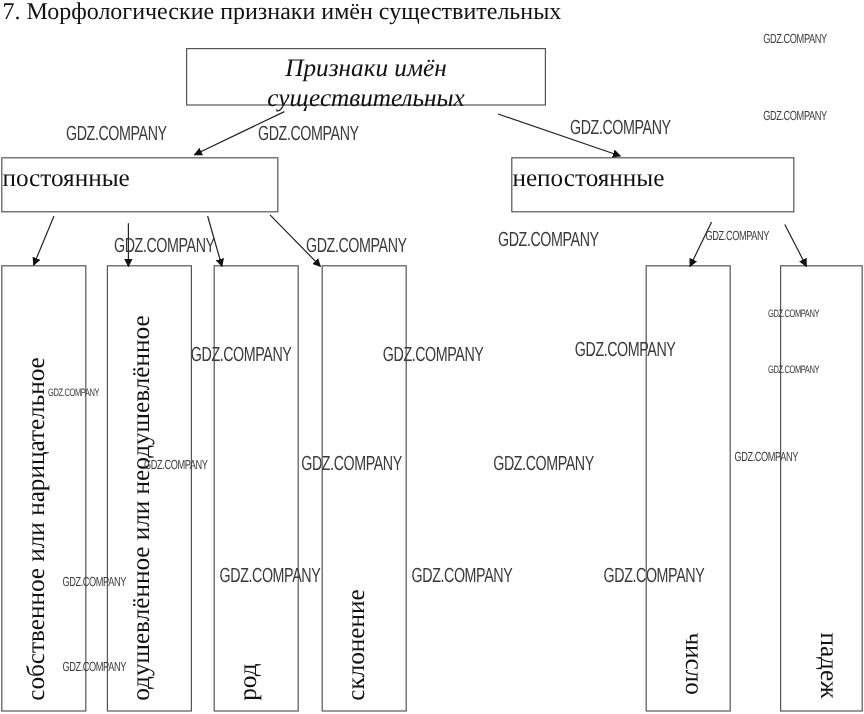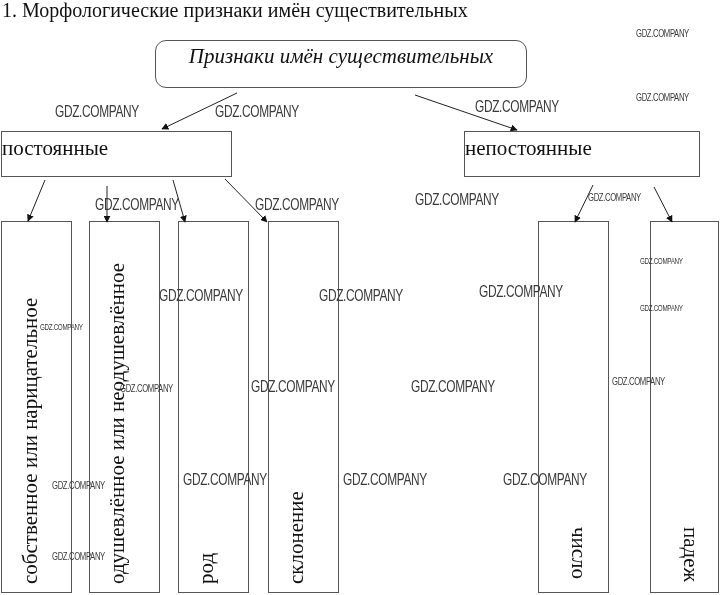--- a/index.html
+++ b/index.html
@@ -1,40 +1,40 @@
 <!DOCTYPE html>
 <html><head>
 <meta charset="utf-8">
 <style>
   html, body { margin: 0; padding: 0; background: #ffffff; }
   body { width: 720px; height: 595px; position: relative; overflow: hidden;
          font-family: "Liberation Serif", "DejaVu Serif", serif; color: #111; }
   .heading { position: absolute; left: 2px; top: -1px; font-size: 20px; white-space: nowrap; }
   .box { position: absolute; border: 1px solid #555; box-sizing: border-box; background: transparent; }
-  .root { left: 155px; top: 40px; width: 372px; height: 48px; border-radius: 11px; }
+  .root { left: 155px; top: 40px; width: 300px; height: 48px; }
   .root span { position: absolute; left: 0; right: 0; top: 3px; text-align: center; font-style: italic; font-size: 21px; }
   .grp { top: 131px; height: 46px; }
   .grp span { position: absolute; left: 0; right: 0; top: 4px; font-size: 21px; }
   .g-const { left: 1px; width: 231px; }
-  .g-var { left: 464px; width: 236px; }
+  .g-var { left: 426px; width: 236px; }
   .leaf { top: 221px; height: 372px; }
   .leaf .vt { position: absolute; font-size: 21px; white-space: nowrap; }
   .up { transform: rotate(-90deg); transform-origin: left top; }
   .down { transform: rotate(90deg); transform-origin: left top; }
   .wm { position: absolute; font-family: "Liberation Sans", "DejaVu Sans", sans-serif; color: #3a3a3a;
         white-space: nowrap; transform: scaleX(0.7); transform-origin: left top; letter-spacing: -0.5px; }
   .wm.big { font-size: 17px; }
   .wm.sm { font-size: 11px; }
   .wm.xs { font-size: 9px; }
   svg.arrows { position: absolute; left: 0; top: 0; }
 </style>
 </head>
 <body>
 
-<div class="heading">1. Морфологические признаки имён существительных</div>
+<div class="heading">7. Морфологические признаки имён существительных</div>
 
 <div class="box root">
   <span>Признаки имён существительных</span>
 </div>
 
 <div class="box grp g-const">
   <span>постоянные</span>
 </div>
 <div class="box grp g-var">
   <span>непостоянные</span>

